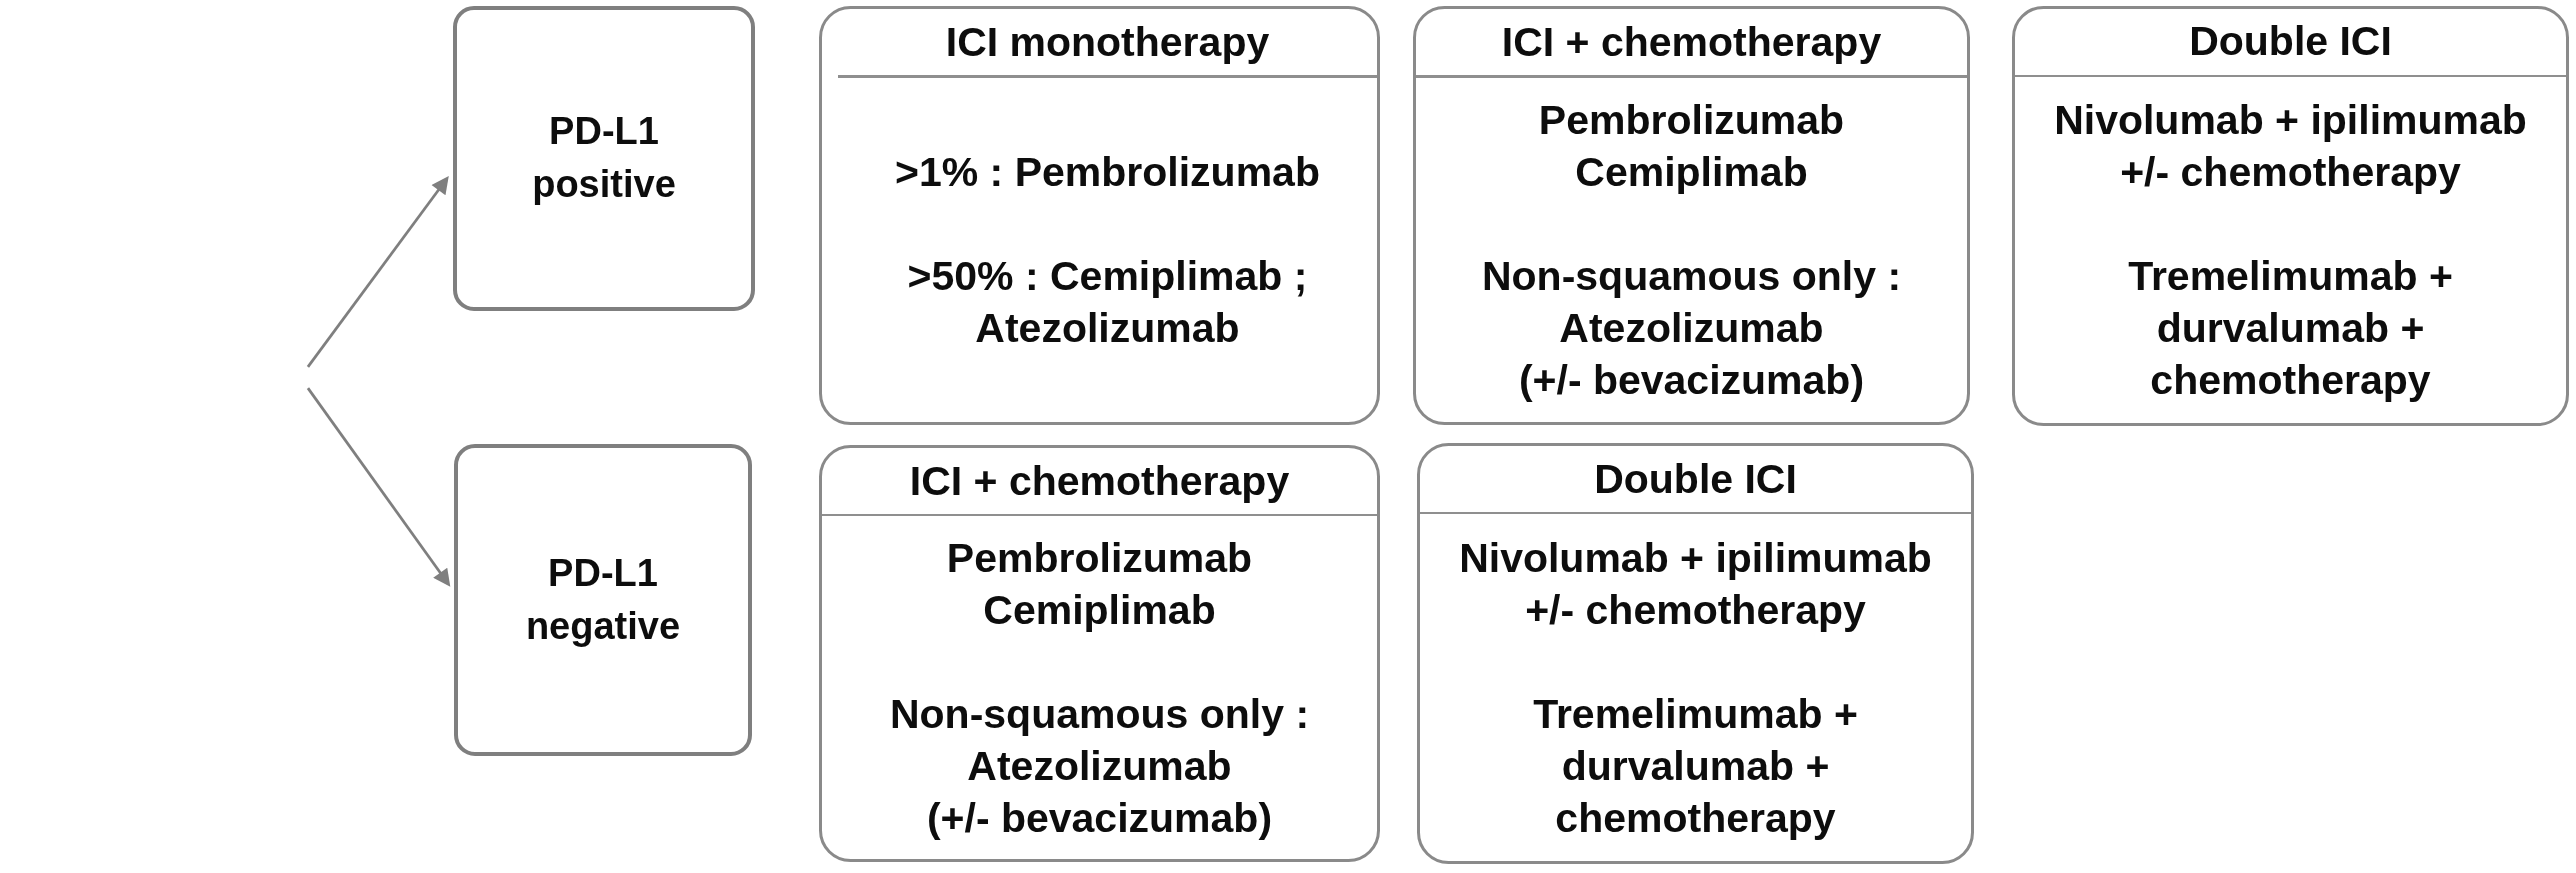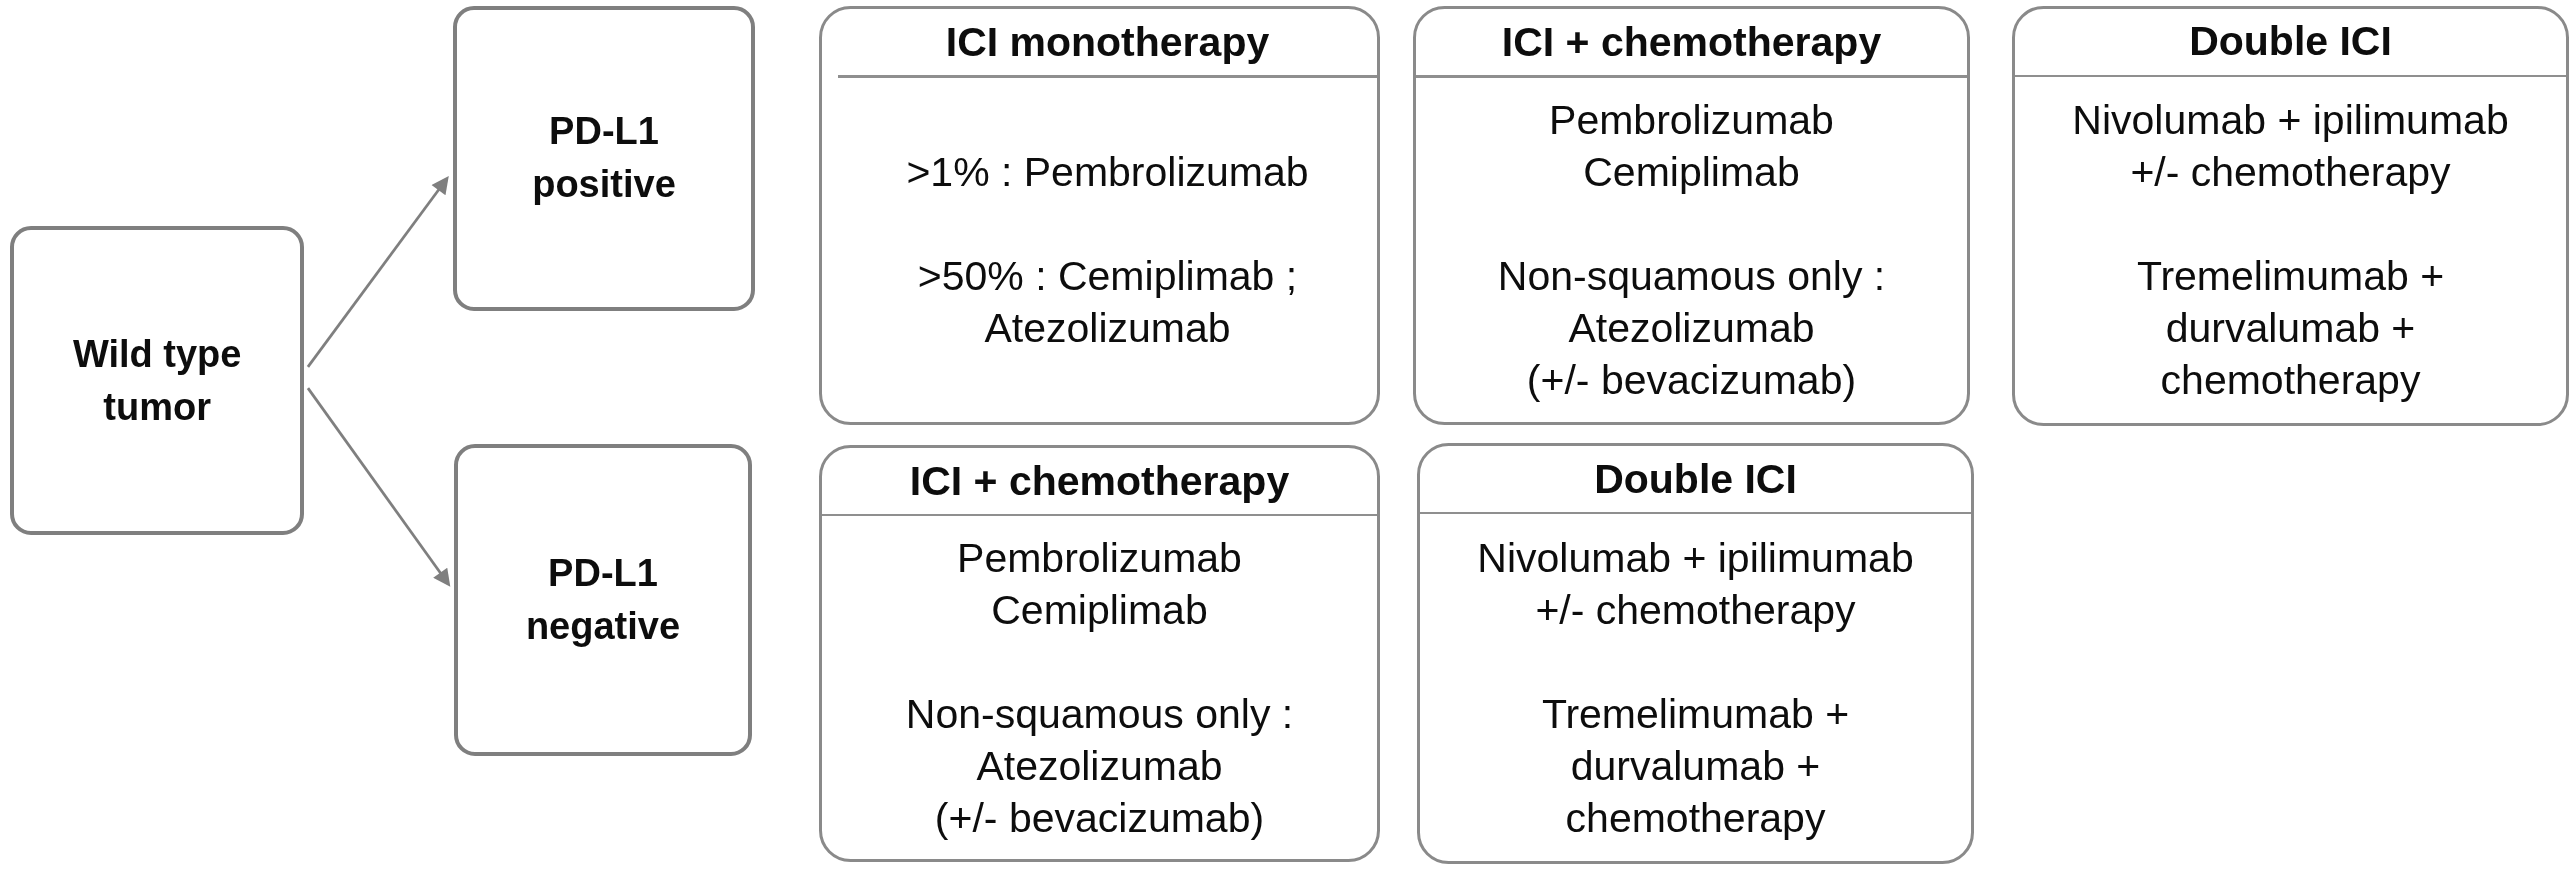--- a/index.html
+++ b/index.html
@@ -56,21 +56,21 @@
   .card-divider{
     flex:0 0 auto;
     height:2.4px;
     background:var(--divider);
   }
   .card-body{
     flex:1 1 auto;
     display:flex;align-items:center;justify-content:center;
     text-align:center;
     font-size:41px;
-    font-weight:normal;
+    font-weight:bold;
     line-height:52px;
     white-space:pre-line;
     color:var(--text);
   }
   
   #node-wild      {left:10.2px;   top:226px; width:294px; height:309px;}
   #node-pos       {left:453px;  top:5.5px;   width:302px; height:305px;}
   #node-neg       {left:454px;  top:444px; width:298px; height:312px;}
   #card-ici-mono        {left:819px; top:6.3px;   width:561px; height:419px;padding-left:16px;}
   #card-ici-chemo-pos   {left:1413px; top:6.3px;   width:557px; height:419px;}
@@ -86,24 +86,20 @@
   <svg class="arrows" width="2576" height="873" viewBox="0 0 3272 1109" aria-hidden="true">
     <defs>
       <marker id="arrowhead" viewBox="0 0 10 10" refX="7" refY="5" markerWidth="26" markerHeight="22" orient="auto" markerUnits="userSpaceOnUse">
         <path d="M 0 0 L 10 5 L 0 10 z" fill="#7f7f7f"></path>
       </marker>
     </defs>
     <line class="arrow" x1="391" y1="466" x2="566" y2="229" marker-end="url(#arrowhead)"></line>
     <line class="arrow" x1="391" y1="493" x2="568" y2="740" marker-end="url(#arrowhead)"></line>
   </svg>
 
-  <div class="node" id="node-wild">
-    <div class="node-label">Wild type
-tumor</div>
-  </div>
 
   <div class="node" id="node-pos">
     <div class="node-label">PD-L1
 positive</div>
   </div>
 
   <div class="node" id="node-neg">
     <div class="node-label">PD-L1
 negative</div>
   </div>

